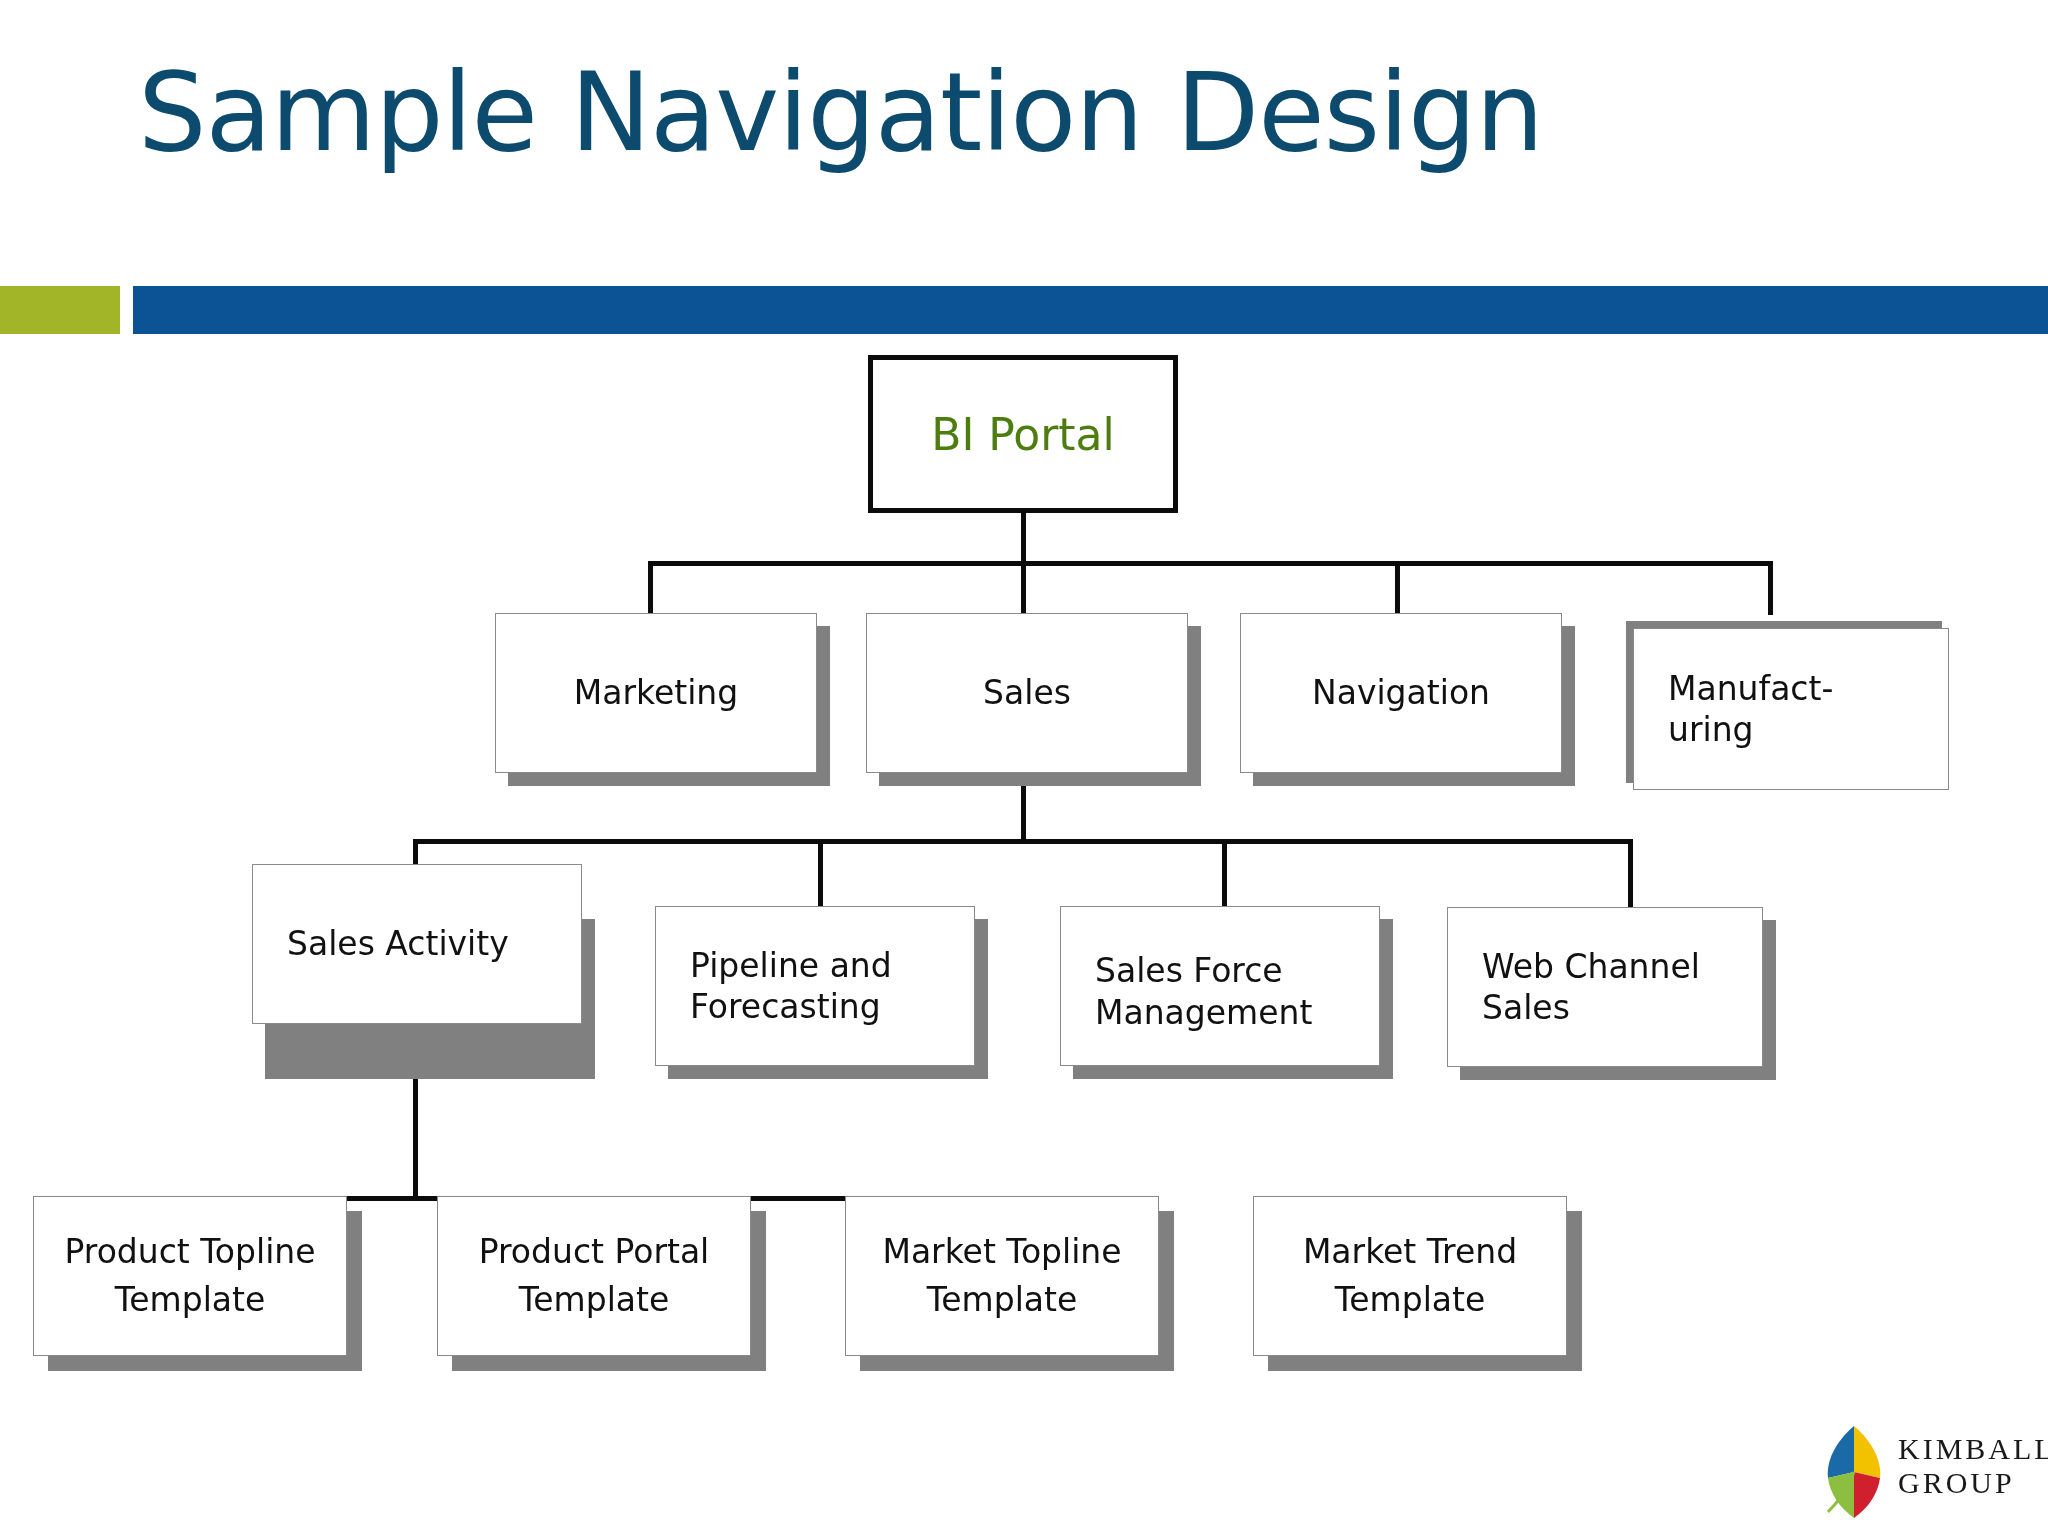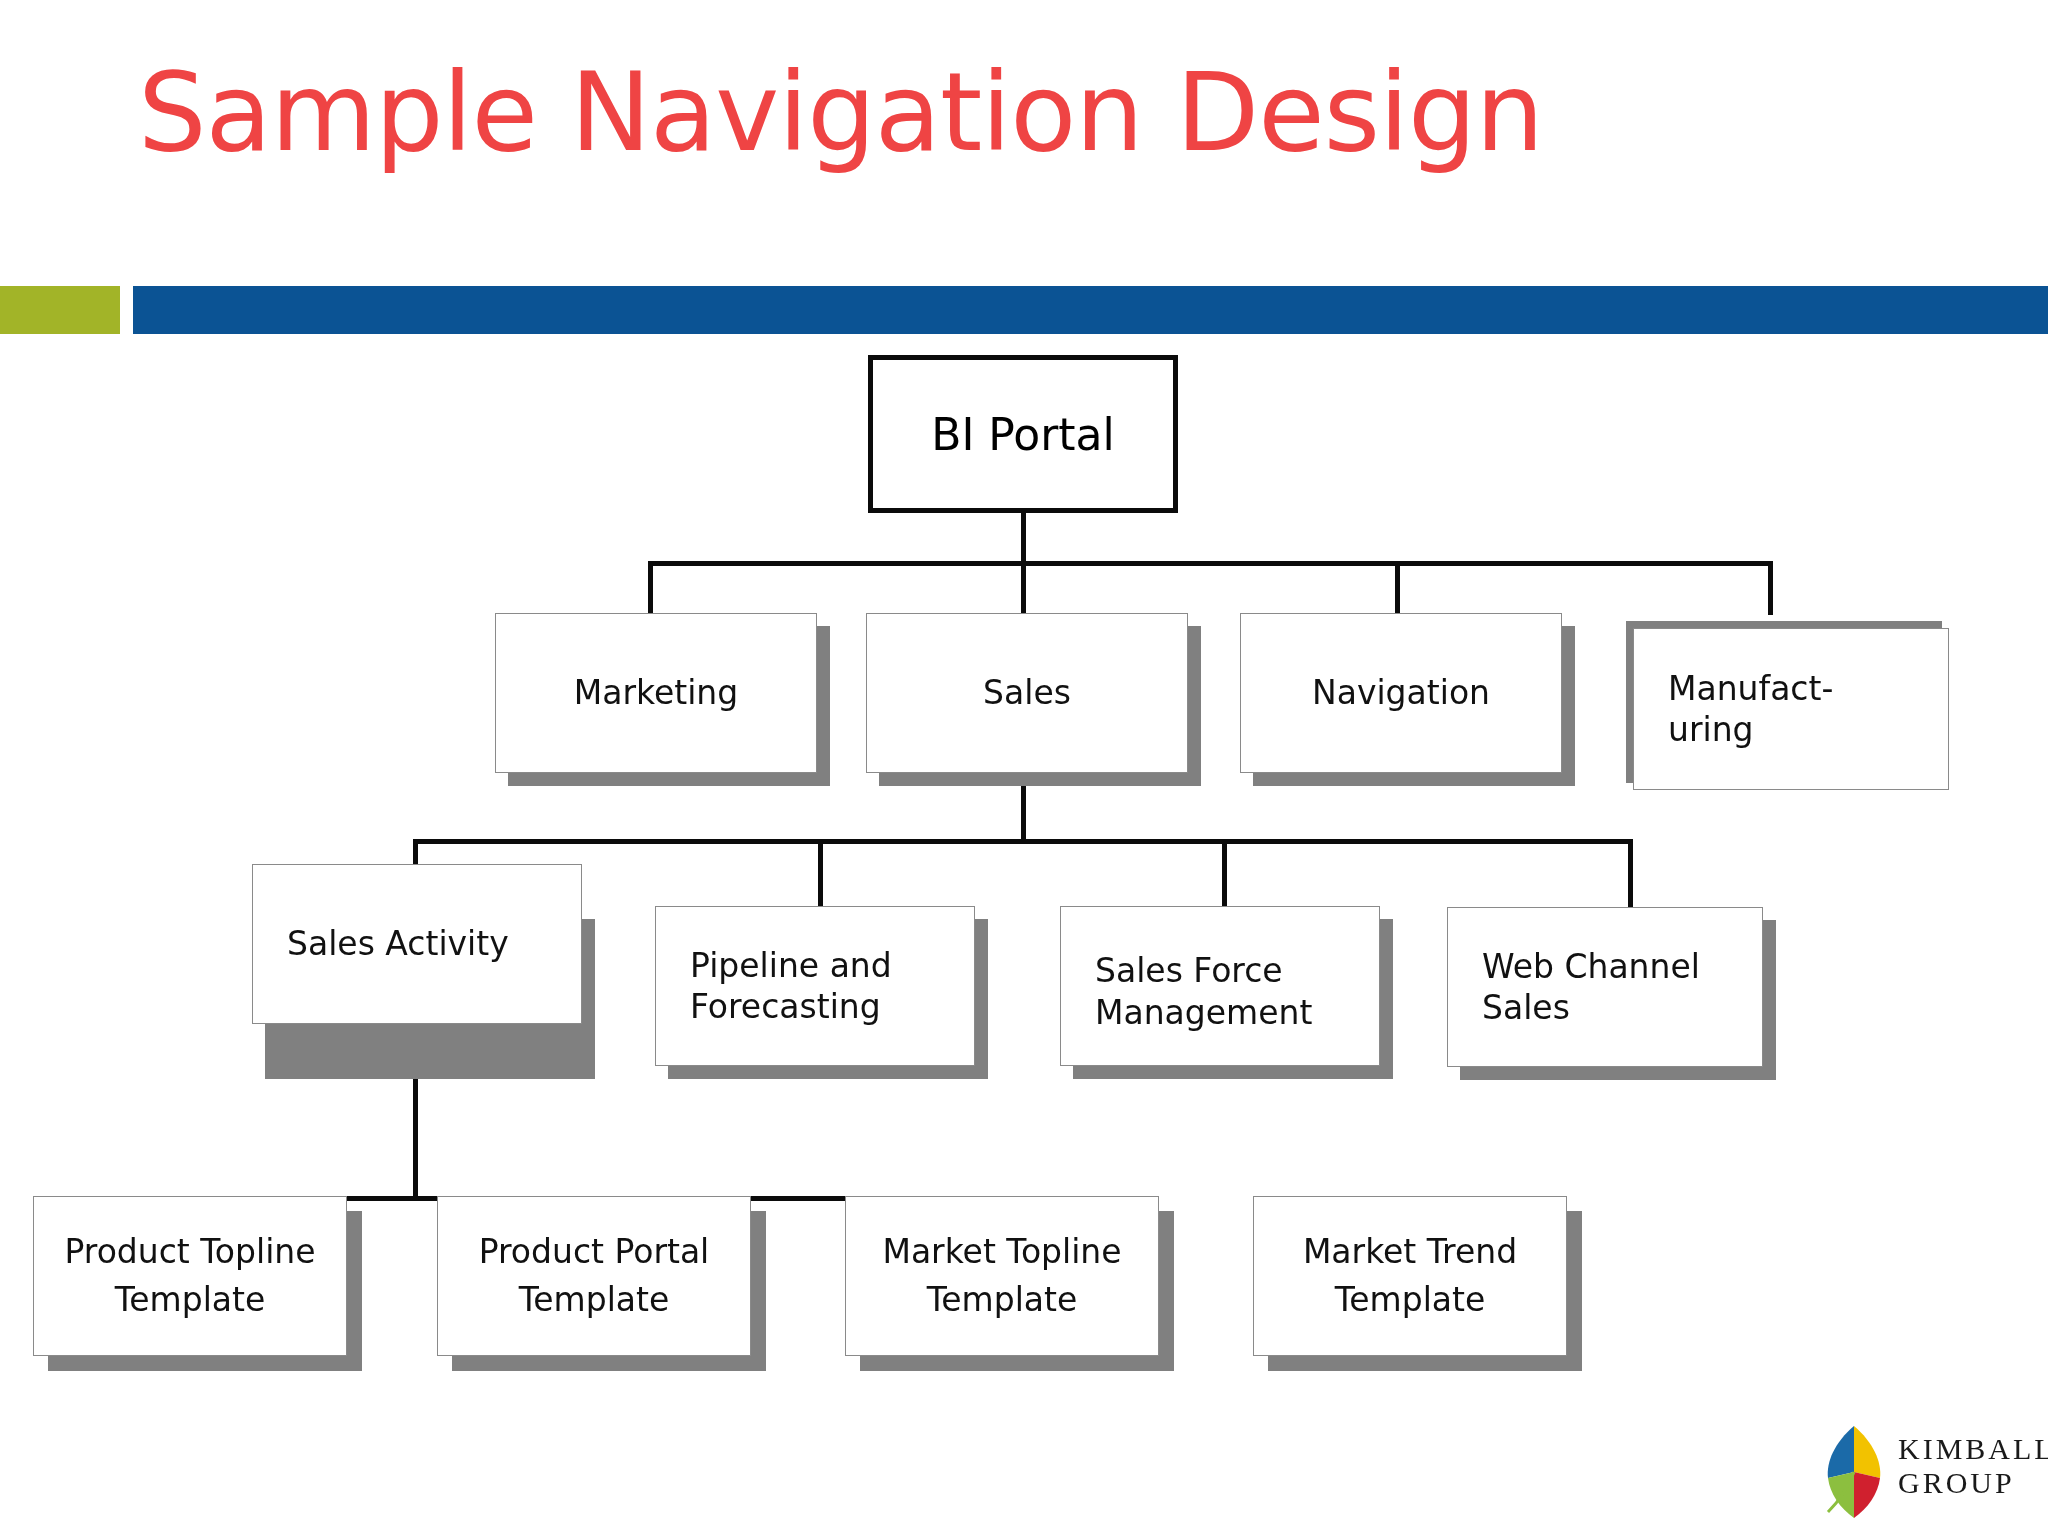--- a/index.html
+++ b/index.html
@@ -4,21 +4,21 @@
 <style>
   html,body{margin:0;padding:0;background:#ffffff;}
   body{width:2048px;height:1536px;position:relative;overflow:hidden;
        font-family:"Liberation Sans","DejaVu Sans",sans-serif;}
 
   
   #slide-title{
     position:absolute;left:138px;top:56px;width:1500px;
     font-family:"DejaVu Sans","Liberation Sans",sans-serif;
     font-size:108px;line-height:1.05;font-weight:400;
-    color:#ef4444;letter-spacing:-1px;white-space:nowrap;
+    color:#0c4a6e;letter-spacing:-1px;white-space:nowrap;
   }
 
   
   #rule-green{position:absolute;left:0;top:286px;width:120px;height:48px;background:#a2b428;}
   #rule-blue{position:absolute;left:133px;top:286px;width:1915px;height:48px;background:#0b5394;}
 
   
   #diagram{position:absolute;left:0;top:0;width:2048px;height:1536px;}
 
   .node{position:absolute;box-sizing:border-box;background:#ffffff;
@@ -34,21 +34,21 @@
   .node.leftal .node-label{text-align:left;}
 
   .shadow{position:absolute;background:#808080;z-index:2;}
 
   
   #node-bi-portal{
       left:868px;top:355px;width:310px;height:158px;
       border:5px solid #0b0b0b;justify-content:center;
   }
   #node-bi-portal .node-label{
-      text-align:center;font-size:44px;color:#000000;
+      text-align:center;font-size:44px;color:#4d7c0f;
   }
 
   
   .conn{position:absolute;background:#0b0b0b;z-index:1;}
   .conn.v{width:5px;}
   .conn.h{height:5px;}
 
   
   #logo{position:absolute;left:1818px;top:1418px;width:212px;height:112px;z-index:5;}
   #logo-mark{position:absolute;left:0;top:2px;width:72px;height:104px;}

